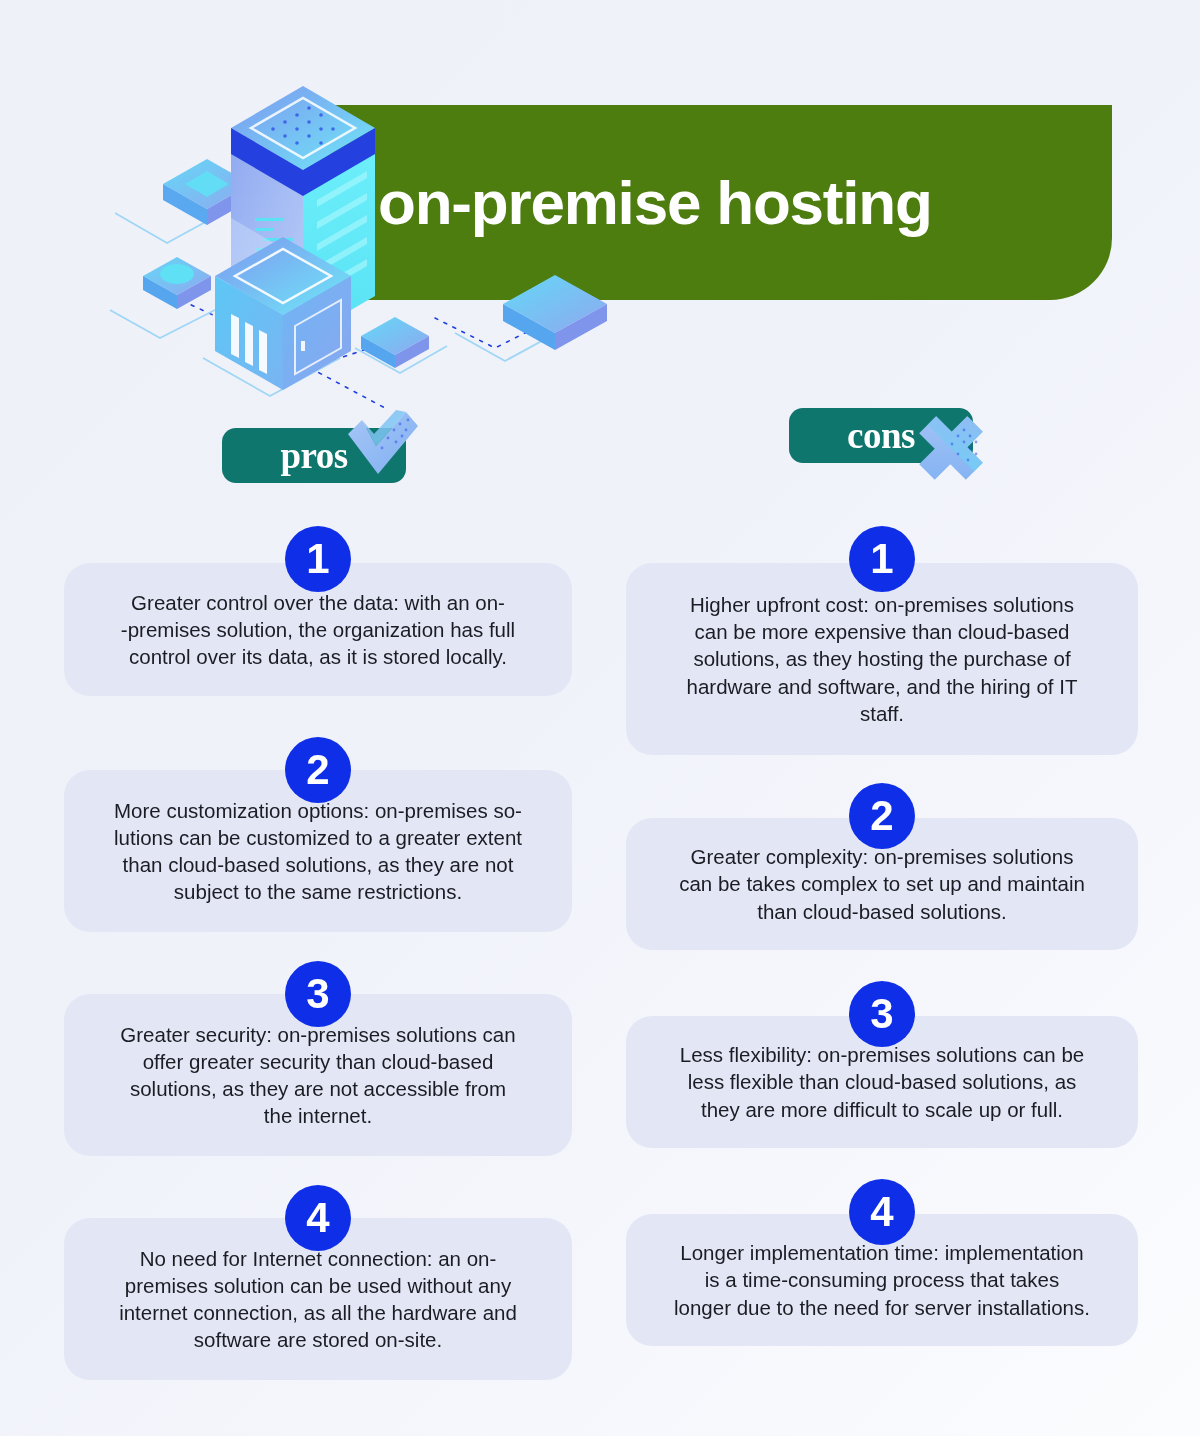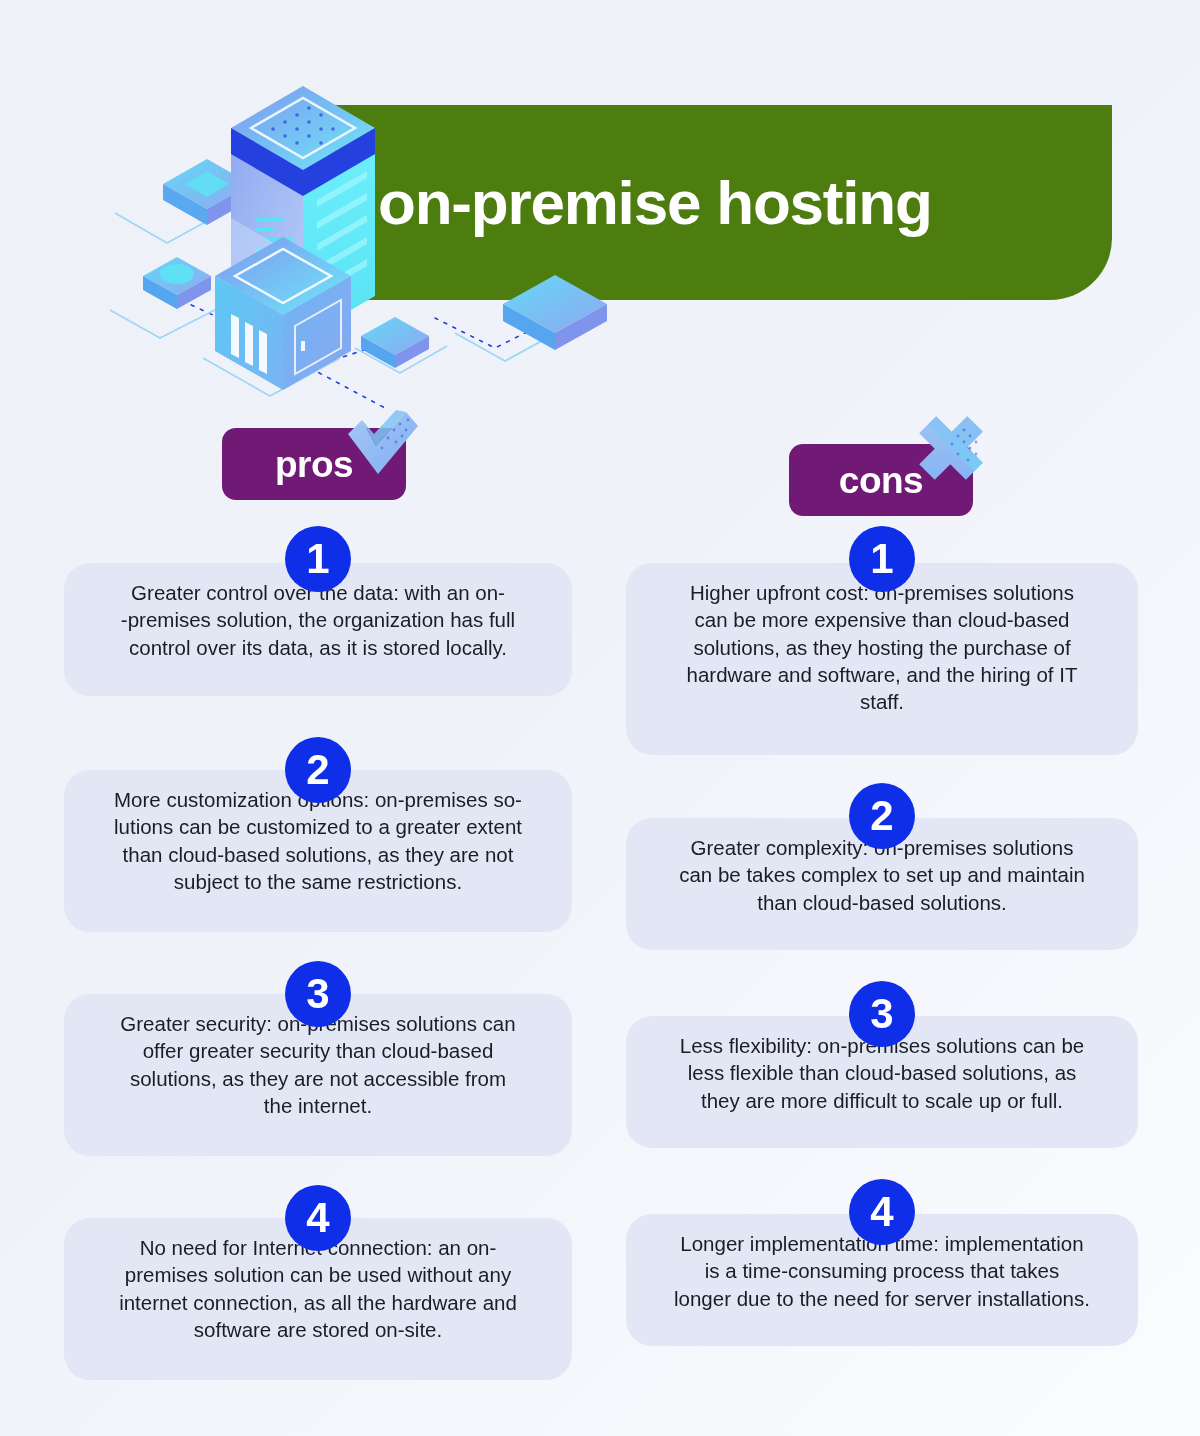--- a/index.html
+++ b/index.html
@@ -40,54 +40,56 @@
     position: absolute;
     left: 55px; top: 18px;
     width: 560px; height: 390px;
     z-index: 3;
   }
   .hero-art svg { display: block; }
 
   
   .col-head {
     position: absolute;
-    height: 72px;
-    background: #701a75;
+    height: 55px;
+    background: #0f766e;
     border-radius: 14px;
     display: flex;
     align-items: center;
     justify-content: center;
     z-index: 2;
+    font-family: Liberation Serif, serif;
   }
   .col-head .label {
     color: #fff;
     font-size: 37px;
     font-weight: bold;
     letter-spacing: -0.5px;
     padding: 0 28px;
     line-height: 1;
   }
   #pros-head { left: 222px; top: 428px; width: 184px; }
-  #cons-head { left: 789px; top: 444px; width: 184px; text-align: center; }
+  #cons-head { left: 789px; top: 408px; width: 184px; text-align: center; }
   .head-mark {
     position: absolute;
     z-index: 4;
     pointer-events: none;
   }
   #pros-mark { left: 340px; top: 408px; width: 80px; height: 72px; }
   #cons-mark { left: 912px; top: 412px; width: 78px; height: 74px; }
 
   
   .item {
     position: absolute;
   }
   .card {
     background: #e3e7f5;
     border-radius: 26px;
     display: flex;
+    align-items: center;
     justify-content: center;
     width: 100%;
     height: 100%;
   }
   .card p {
     color: #1b1d24;
     font-size: 20.5px;
     line-height: 1.33;
     text-align: center;
     padding: 16px 22px;

